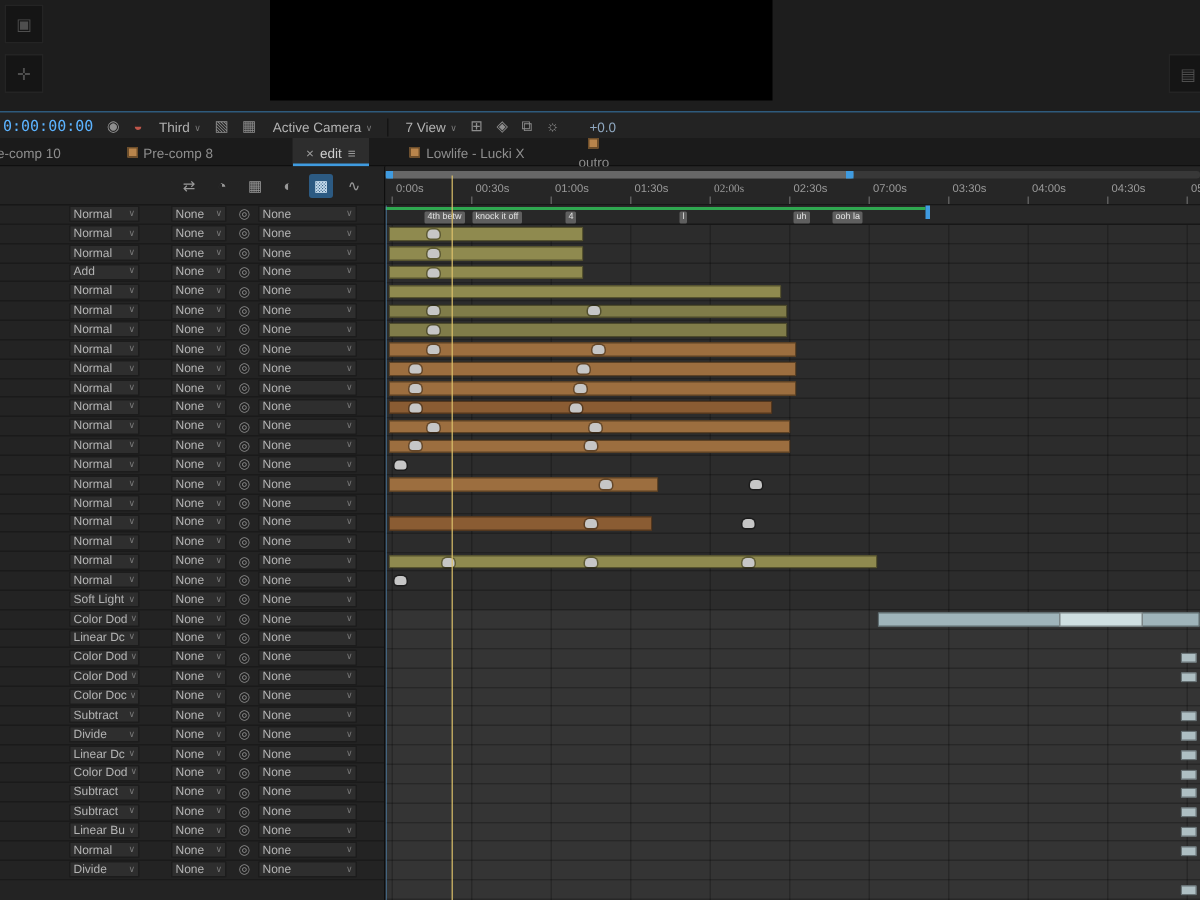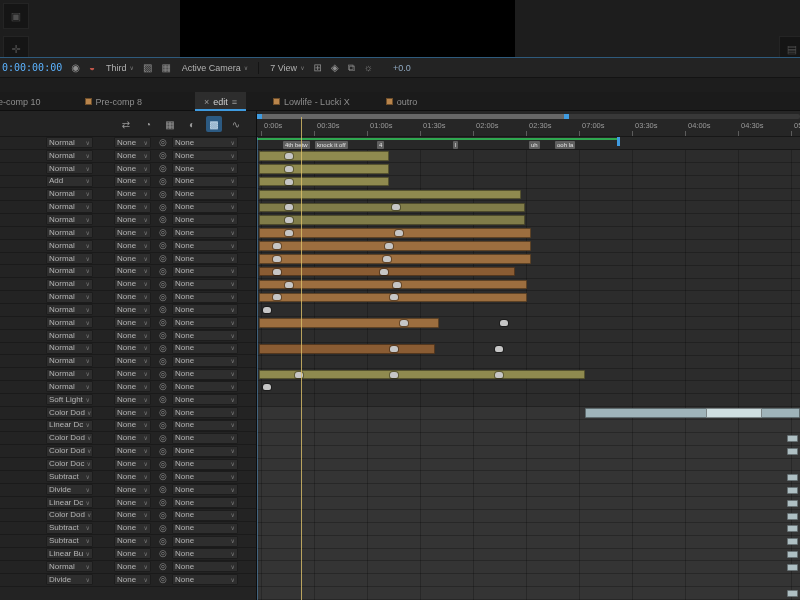--- a/index.html
+++ b/index.html
@@ -3,21 +3,21 @@
 <meta charset="utf-8">
 <style>
 *{margin:0;padding:0;box-sizing:border-box}
 html,body{width:800px;height:600px;overflow:hidden}
 body{background:#1d1d1d;font-family:"Liberation Sans",sans-serif;color:#a8a8a8}
 #app{position:relative;width:800px;height:600px;background:#1d1d1d}
 
 .viewport{position:absolute;left:180px;top:0;width:335px;height:67px;background:#000}
 .corner{position:absolute;width:26px;height:26px;background:#151515;border:1px solid #242424;color:#4e4e4e;font-size:11px;display:flex;align-items:center;justify-content:center}
 
-.toolbar{position:absolute;left:0;top:57px;width:800px;height:21px;background:#232323;border-top:1px solid #2e5a7c;border-bottom:1px solid #131313;display:flex;align-items:center;font-size:9px;color:#9c9c9c}
+.toolbar{position:absolute;left:0;top:74px;width:800px;height:21px;background:#232323;border-top:1px solid #2e5a7c;border-bottom:1px solid #131313;display:flex;align-items:center;font-size:9px;color:#9c9c9c}
 .timecode{margin-left:2px;color:#5cb3ff;font-family:"DejaVu Sans Mono",monospace;font-size:10px}
 .tbicon{margin-left:9px;font-size:10px;color:#8e8e8e;line-height:1}
 .tbicon.ch{color:#c0564a}
 .dd{display:flex;align-items:center;margin-left:11px;color:#b2b2b2;white-space:nowrap}
 .dd i{font-style:normal;font-size:6px;color:#7a7a7a;margin-left:3px}
 .sep{width:1px;height:12px;background:#141414;margin-left:10px}
 .expv{margin-left:20px;color:#8fa8c0}
 
 .tabsbar{position:absolute;left:-14px;top:92px;width:820px;height:19px;background:#1b1b1b;border-bottom:1px solid #0f0f0f;display:flex;align-items:stretch}
 .tab{height:19px;display:flex;align-items:center;gap:4px;padding:0 9px;font-size:9px;color:#8e8e8e;white-space:nowrap}
@@ -110,21 +110,21 @@
       </div>
       <div class="tab active" style="margin-left: 44px;">
         <span class="x">×</span>
         <span>edit</span>
         <span class="hm">≡</span>
       </div>
       <div class="tab" style="margin-left: 18px;">
         <span class="ci"></span>
         <span>Lowlife - Lucki X</span>
       </div>
-      <div class="tab" style="margin-left: 18px;">
+      <div class="tab" style="margin-left: 18px; flex-direction: column;">
         <span class="ci"></span>
         <span>outro</span>
       </div>
     </div>
 
   <div class="main">
     <div class="left">
       <div class="lhead">
         <div class="hicons">
             <div class="hicon">⇄</div>
@@ -674,21 +674,21 @@
         <div class="ruler">
             <i class="tick" style="left: 4px;"></i>
             <span class="ticklabel" style="left: 7px;">0:00s</span>
             <i class="tick" style="left: 57px;"></i>
             <span class="ticklabel" style="left: 60px;">00:30s</span>
             <i class="tick" style="left: 110px;"></i>
             <span class="ticklabel" style="left: 113px;">01:00s</span>
             <i class="tick" style="left: 163px;"></i>
             <span class="ticklabel" style="left: 166px;">01:30s</span>
             <i class="tick" style="left: 216px;"></i>
-            <span class="ticklabel" style="left: 219px;">02:00s</span>
+            <span class="ticklabel" style="left: 219px; font-family: Liberation Serif, serif;">02:00s</span>
             <i class="tick" style="left: 269px;"></i>
             <span class="ticklabel" style="left: 272px;">02:30s</span>
             <i class="tick" style="left: 322px;"></i>
             <span class="ticklabel" style="left: 325px;">07:00s</span>
             <i class="tick" style="left: 375px;"></i>
             <span class="ticklabel" style="left: 378px;">03:30s</span>
             <i class="tick" style="left: 428px;"></i>
             <span class="ticklabel" style="left: 431px;">04:00s</span>
             <i class="tick" style="left: 481px;"></i>
             <span class="ticklabel" style="left: 484px;">04:30s</span>

